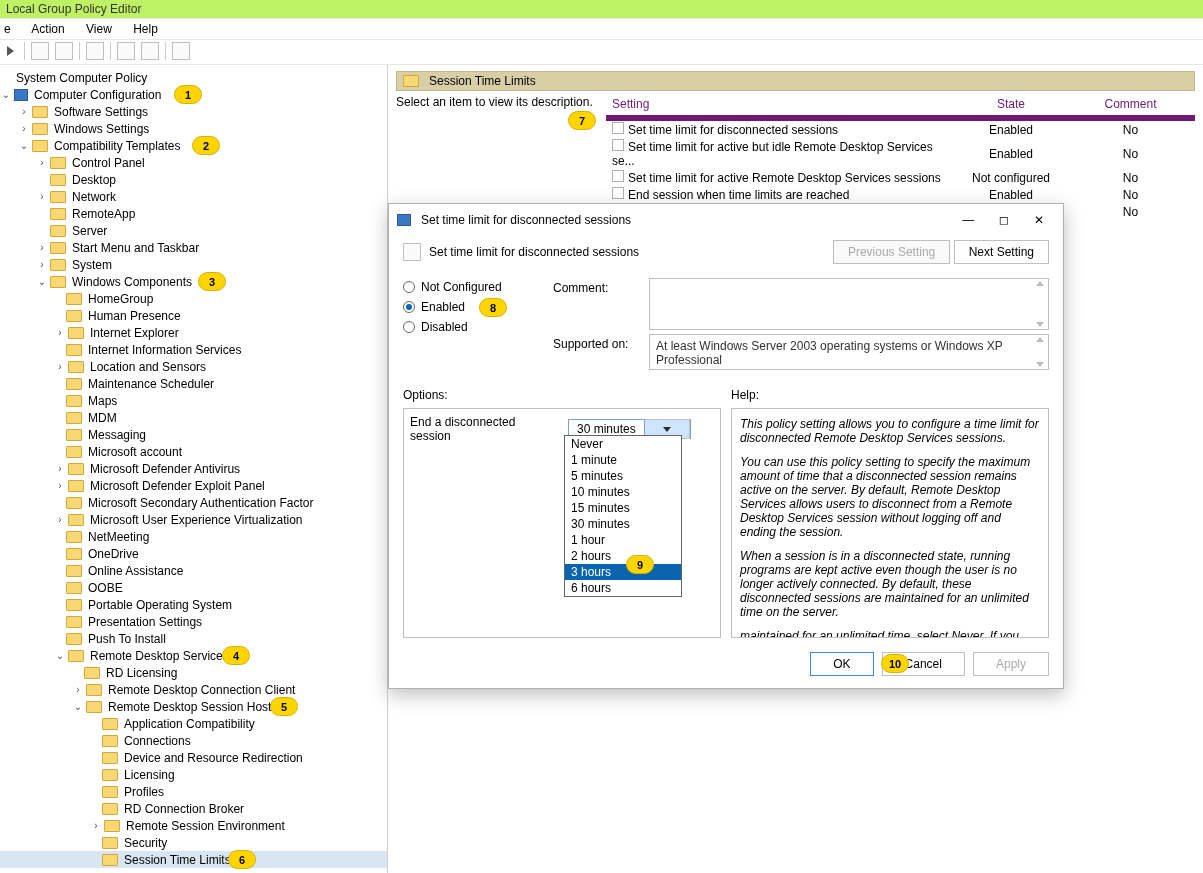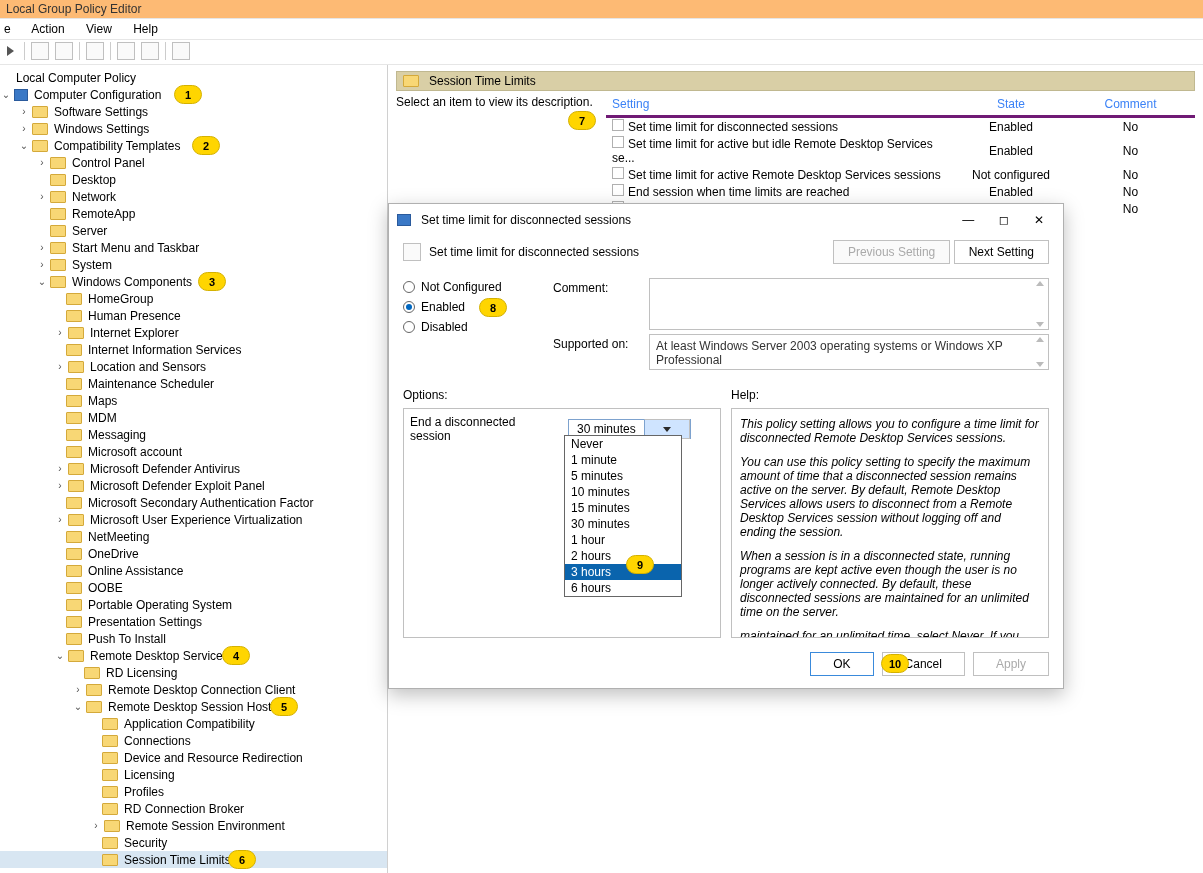--- a/index.html
+++ b/index.html
@@ -1,19 +1,19 @@
 <!DOCTYPE html>
 <html><head>
 <meta charset="utf-8">
 <style>
 * { box-sizing: border-box; margin: 0; padding: 0; font-family: "Segoe UI", Tahoma, sans-serif; }
 body { width: 1203px; height: 873px; background: #fff; overflow: hidden; font-size: 12px; color: #000; }
 
 
-.titlebar { background:#fdba74; padding:2px 6px; border-bottom:1px solid #e6e6e6; color:#333; }
+.titlebar { background:#bef264; padding:2px 6px; border-bottom:1px solid #e6e6e6; color:#333; }
 .menubar { padding:3px 4px; border-bottom:1px solid #e6e6e6; }
 .menubar span { margin-right:18px; cursor:default; }
 .toolbar { padding:2px 4px 4px; border-bottom:1px solid #e6e6e6; display:flex; gap:6px; align-items:center; }
 .tool-ico { width:18px; height:18px; border:1px solid #c0c0c0; background:#fafafa; display:inline-block; }
 .toolbar .sep { width:1px; height:18px; background:#ccc; }
 .arrow-ico { width:14px; height:14px; display:inline-block; position:relative; }
 .arrow-ico::after { content:""; position:absolute; width:0; height:0; border-top:5px solid transparent; border-bottom:5px solid transparent; border-left:7px solid #555; top:2px; left:3px; }
 
 
 .workspace { display:flex; height:813px; }
@@ -25,21 +25,21 @@
 .folder { width:16px; height:12px; background:#f8d775; border:1px solid #d4a93a; border-radius:1px; margin-right:4px; }
 .comp { width:14px; height:12px; background:#3a78c6; border:1px solid #2a5a9c; margin-right:4px; }
 .row span.label { padding:0 2px; }
 
 
 .section-header { background:#d9cfa6; border:1px solid #c0b890; padding:2px 6px; display:flex; align-items:center; gap:6px; margin-bottom:4px; }
 .area { display:flex; gap:10px; }
 .desc-col { width:200px; font-size:12px; }
 .table-wrap { flex:1; }
 .tbl { width:100%; border-collapse:collapse; }
-.tbl th { text-align:left; font-weight:400; padding:2px 6px 4px; border-bottom:3px solid #701a75; color:#3b82f6; }
+.tbl th { text-align:left; font-weight:400; padding:2px 6px 4px; border-bottom:6px solid #701a75; color:#701a75; }
 .tbl td { padding:1px 6px; }
 .policy-ico { display:inline-block; width:12px; height:12px; border:1px solid #b0b0b0; margin-right:4px; }
 
 
 .dialog { position:absolute; left:0; top:138px; width:676px; background:#fff; border:1px solid #b0b0b0; box-shadow:0 6px 18px rgba(0,0,0,.25); }
 .dlg-title { display:flex; align-items:center; justify-content:space-between; padding:4px 8px; }
 .dlg-title .left { display:flex; align-items:center; gap:6px; }
 .winbtn { width:32px; height:24px; display:inline-flex; align-items:center; justify-content:center; cursor:pointer; }
 .dlg-sub { display:flex; align-items:center; justify-content:space-between; padding:4px 14px 10px; }
 .dlg-sub .sub-left { display:flex; align-items:center; gap:8px; }
@@ -114,21 +114,21 @@
   <span class="sep"></span>
   <span class="tool-ico"></span>
 </div>
 
 <div class="workspace">
 
   <div class="tree-pane">
     <div class="tree">
       <div class="row" style="padding-left:0">
           <span class="exp"></span>
-          <span class="label">Local Computer Policy</span>
+          <span class="label">System Computer Policy</span>
         </div>
 
       <div class="row" style="padding-left:0; position:relative;">
         <span class="exp">⌄</span>
           <span class="comp"></span>
         <span class="label">Computer Configuration</span>
         <span class="badge" style="left:174px; top:-1px;">1</span>
       </div>
 
       <div class="row" style="padding-left:18px">

